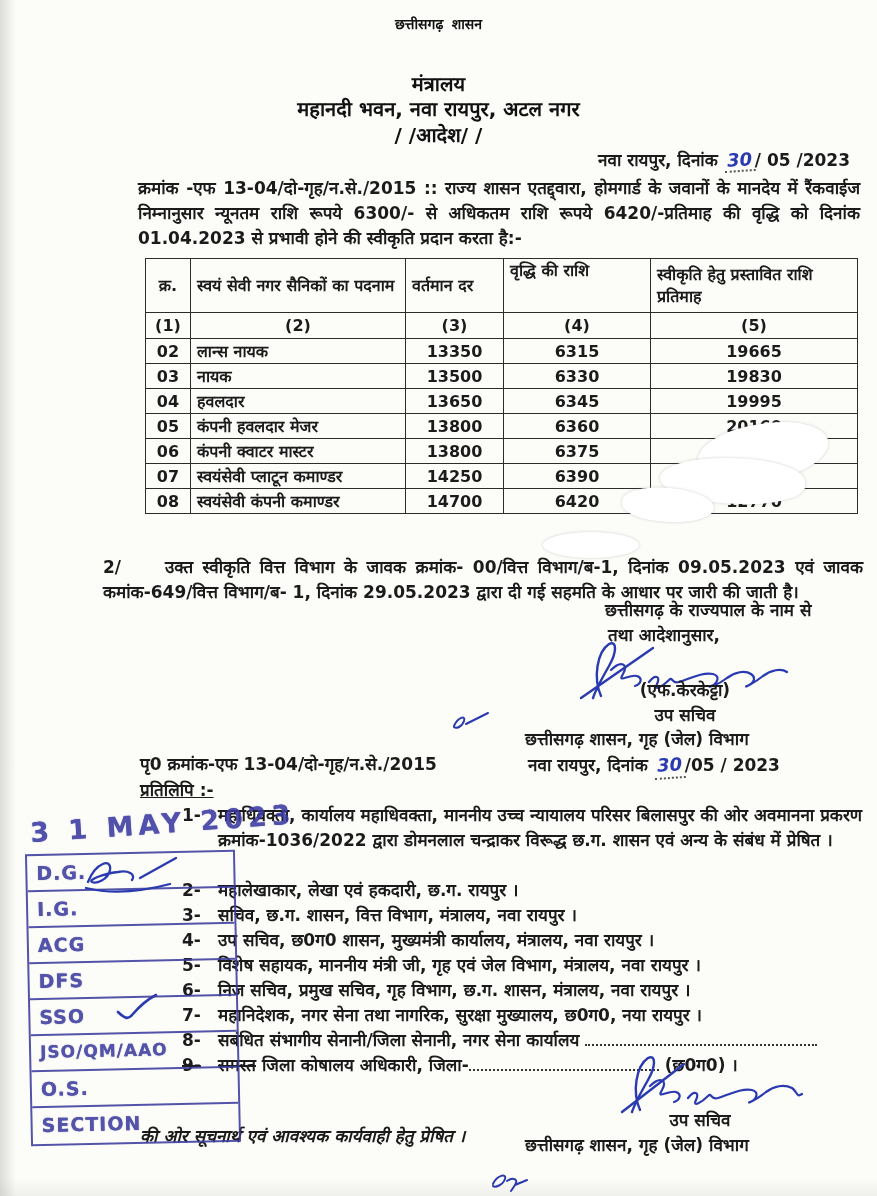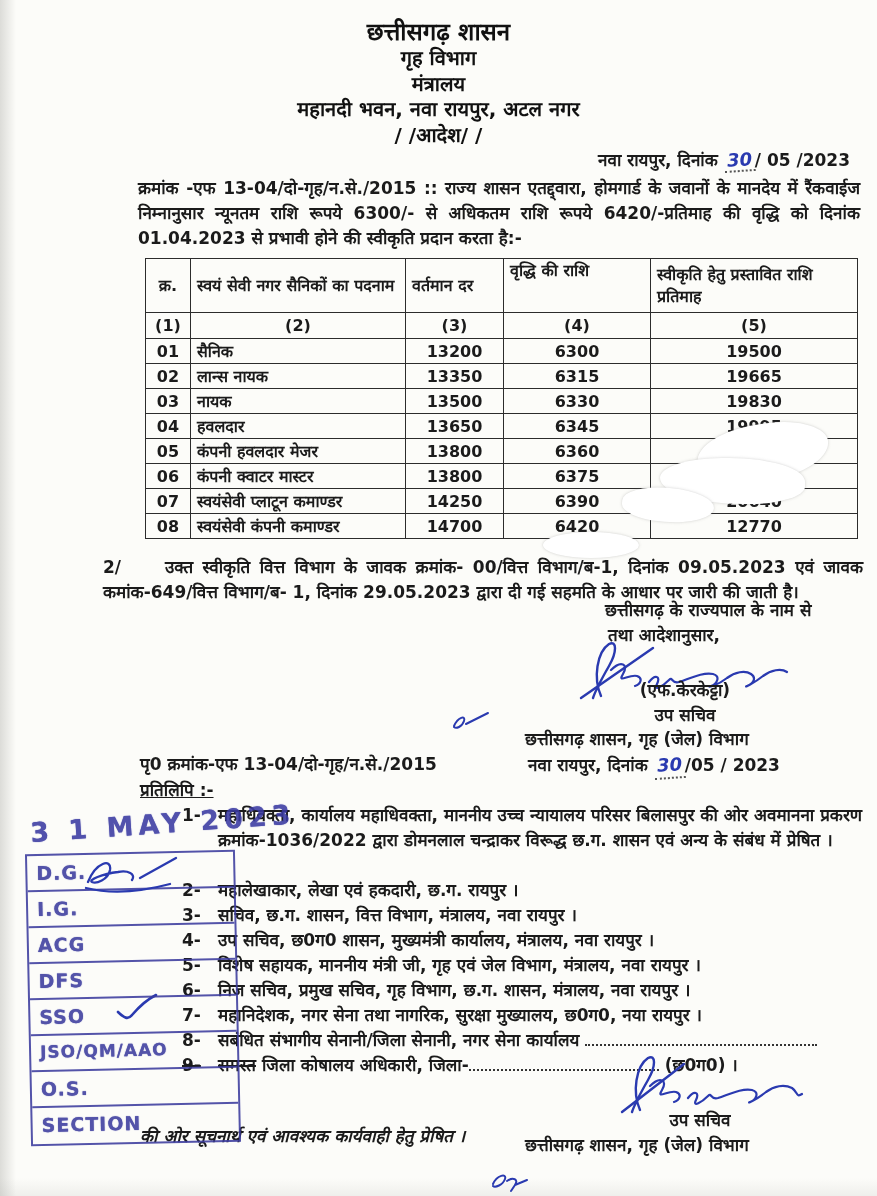--- a/index.html
+++ b/index.html
@@ -7,21 +7,21 @@
     position:relative; width:877px; height:1196px; margin:0 auto;
     background:
       linear-gradient(90deg, rgba(160,160,155,.35) 0px, rgba(255,255,255,0) 16px),
       linear-gradient(0deg, rgba(200,200,195,.25) 0px, rgba(255,255,255,0) 18px),
       #fcfcf9;
     font-family:"DejaVu Sans", sans-serif;
     color:#1b1b1b; overflow:hidden;
   }
   .abs{position:absolute;}
   .hdr{width:877px; text-align:center; font-weight:bold; color:#111;}
-  .h1{font-size:24px;}
+  .h1{font-size:14px;font-family:Liberation Mono, monospace;}
   .h2{font-size:20px;}
   .body-text{font-size:17px; font-weight:600; line-height:25px; text-align:justify;}
   .dateline{font-size:17px; font-weight:600; text-align:right;}
   .hand-day{
     color:#2a3ab0; font-weight:bold; font-style:italic; font-size:18px;
     border-bottom:2px dotted #555; padding:0 3px; display:inline-block; transform:rotate(-4deg);
   }
   
   table.doc{border-collapse:collapse; table-layout:fixed;}
   table.doc td{
@@ -56,21 +56,20 @@
   .sig{stroke:#2a3ab0; fill:none; stroke-linecap:round; stroke-linejoin:round;}
   
   .blob{position:absolute; background:#ffffff; box-shadow:0 0 3px rgba(120,120,120,.35);}
 </style>
 </head>
 <body>
 
 <div class="page">
 
   <div class="abs hdr h1" style="top:14px;left:0;">छत्तीसगढ़ शासन</div>
-  <div class="abs hdr h2" style="top:44px;left:0;">गृह विभाग</div>
   <div class="abs hdr h2" style="top:95px;left:0;">महानदी भवन, नवा रायपुर, अटल नगर</div>
   <div class="abs hdr h2" style="top:70px;left:0;">मंत्रालय</div>
   <div class="abs hdr h2" style="top:121px;left:0;">/ /आदेश/ /</div>
 
   <div class="abs dateline" style="top:148px;left:510px;width:340px;">
     <span>नवा रायपुर, दिनांक </span><span class="hand-day">30</span><span>/ 05 /2023</span>
   </div>
 
   <div class="abs body-text" style="top:176px;left:138px;width:722px;">क्रमांक -एफ 13-04/दो-गृह/न.से./2015 :: राज्य शासन एतद्द्वारा, होमगार्ड के जवानों के मानदेय में रैंकवाईज निम्नानुसार न्यूनतम राशि रूपये 6300/- से अधिकतम राशि रूपये 6420/-प्रतिमाह की वृद्धि को दिनांक 01.04.2023 से प्रभावी होने की स्वीकृति प्रदान करता है:-</div>
 
@@ -91,27 +90,20 @@
       <td class="hdr-cell">स्वीकृति हेतु प्रस्तावित राशि प्रतिमाह</td>
     </tr>
     <tr style="height:26px;">
       <td class="c">(1)</td>
       <td class="c">(2)</td>
       <td class="c">(3)</td>
       <td class="c">(4)</td>
       <td class="c">(5)</td>
     </tr>
     <tr style="height:24px;">
-      <td class="c">01</td>
-          <td>सैनिक</td>
-          <td class="num">13200</td>
-          <td class="num">6300</td>
-          <td class="num">19500</td>
-    </tr>
-    <tr style="height:24px;">
       <td class="c">02</td>
           <td>लान्स नायक</td>
           <td class="num">13350</td>
           <td class="num">6315</td>
           <td class="num">19665</td>
     </tr>
     <tr style="height:24px;">
       <td class="c">03</td>
           <td>नायक</td>
           <td class="num">13500</td>

